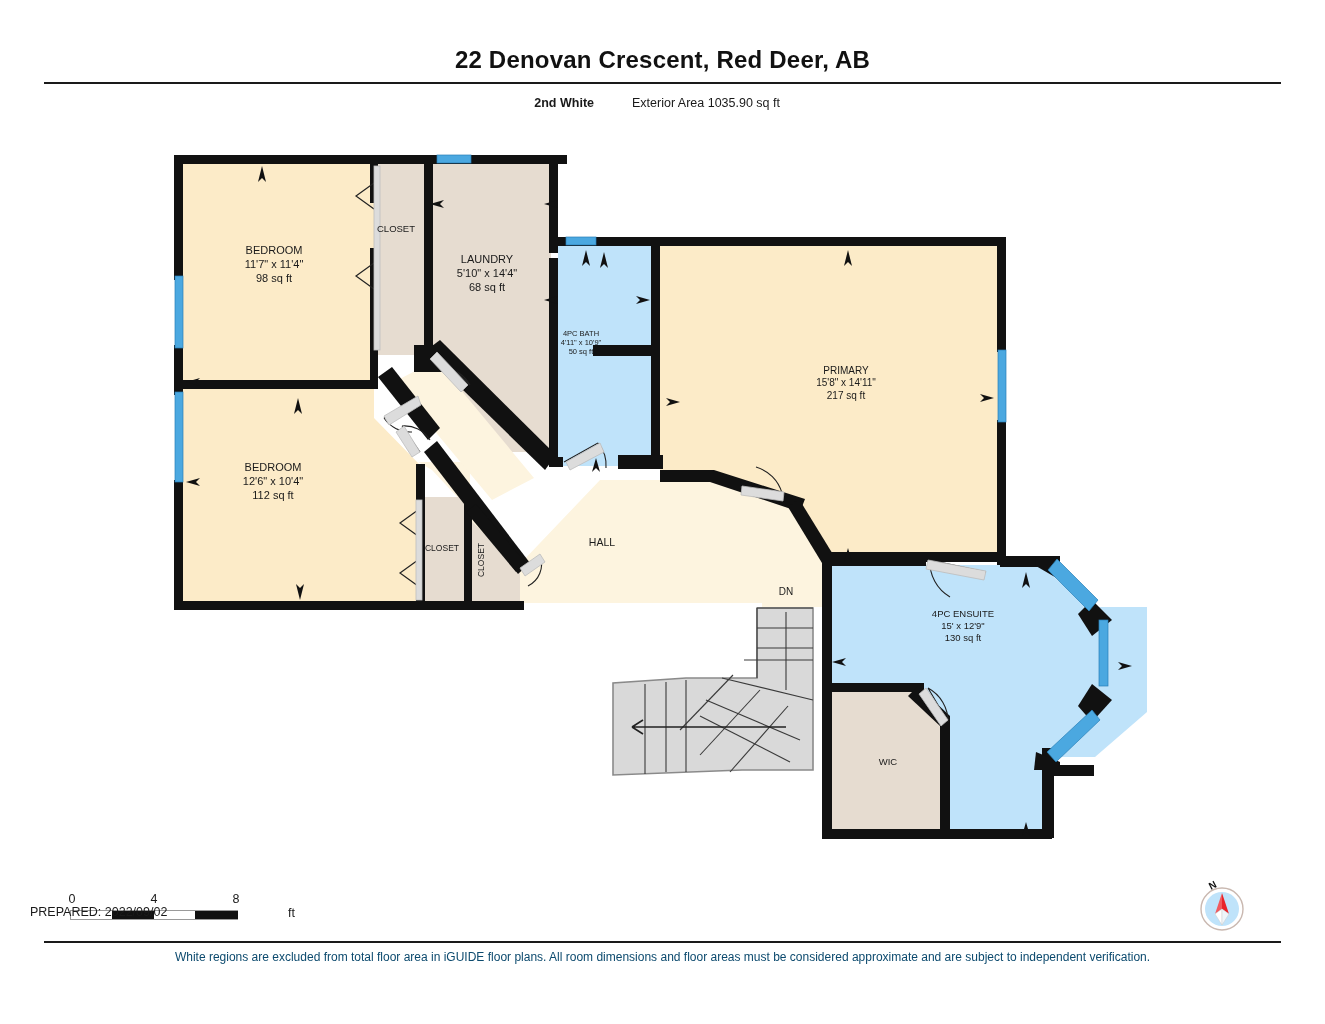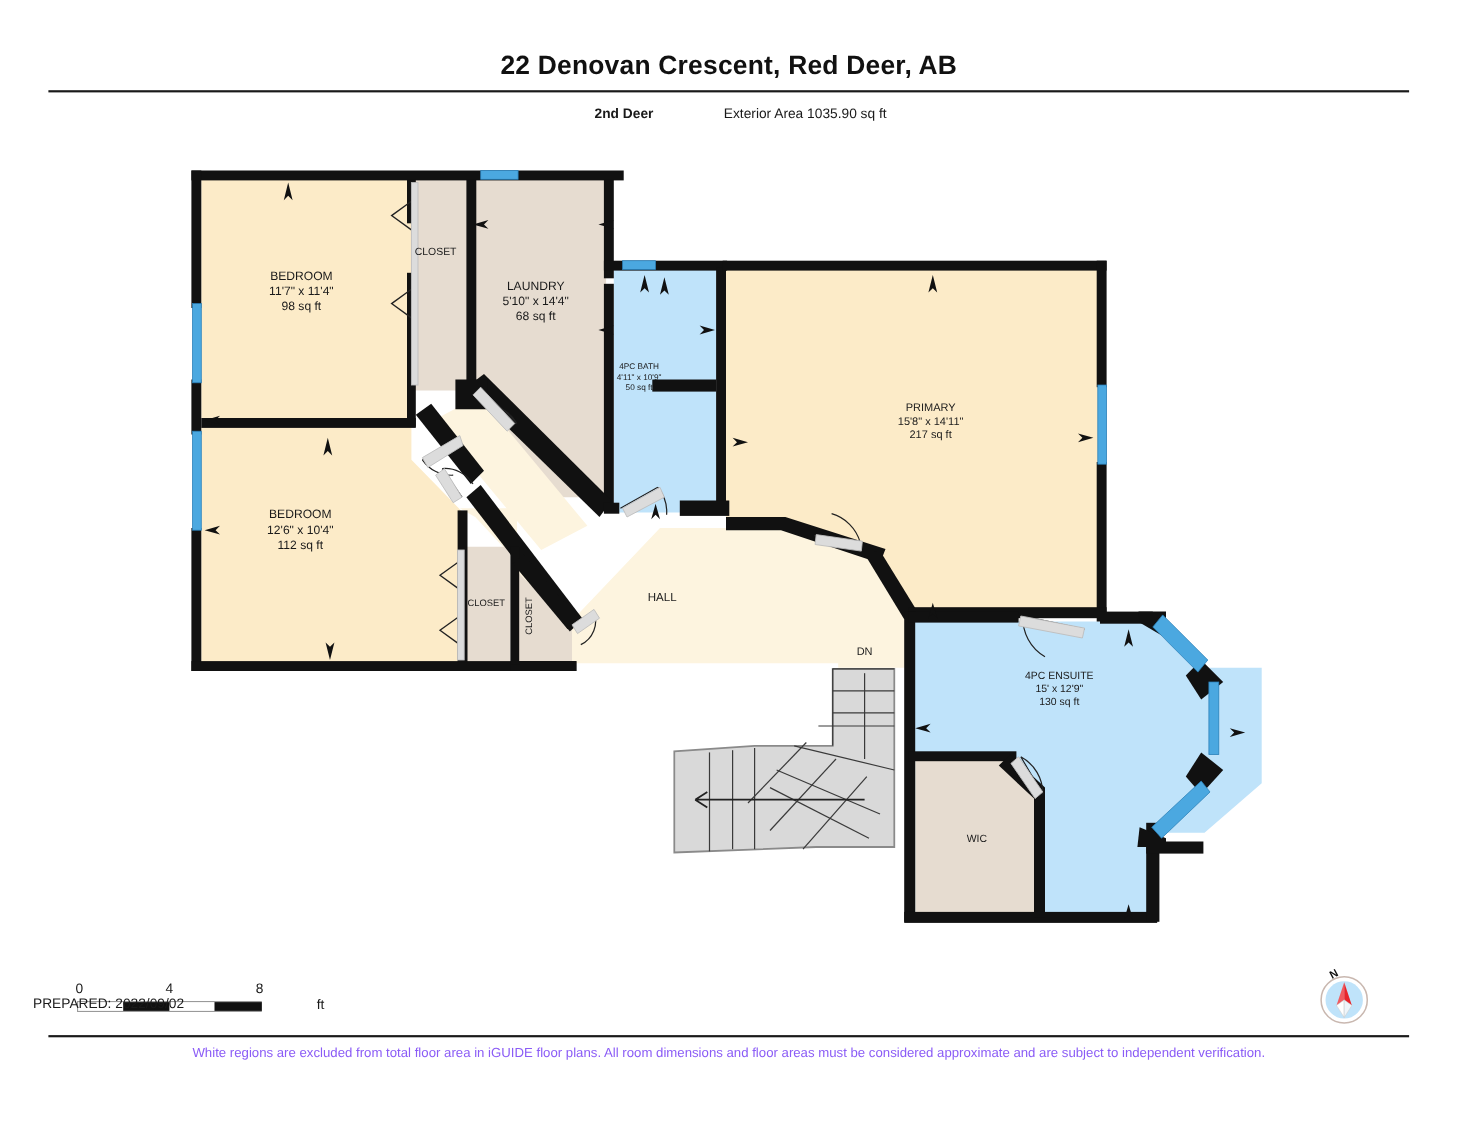--- a/index.html
+++ b/index.html
@@ -56,21 +56,21 @@
   #meta .floor-label {
     font-weight: bold;
     display: inline-block;
     width: 75px;
     text-align: right;
     margin-right: 12px;
   }
   #meta .meta-val {
     display: inline-block;
     width: 200px;
-    text-align: right;
+    text-align: center;
   }
   #meta .meta-row.second .floor-label {
     visibility: hidden;
   }
   
   #plan {
     position: absolute;
     top: 0;
     left: 0;
     width: 1325px;
@@ -145,38 +145,38 @@
     height: 2px;
     background: #1a1a1a;
   }
   #disclaimer {
     position: absolute;
     top: 950px;
     left: 0;
     width: 1325px;
     text-align: center;
     font-size: 12px;
-    color: #8b5cf6;
+    color: #0c4a6e;
   }
   .room-label {
     font-family: "Liberation Sans", sans-serif;
     fill: #1a1a1a;
   }
 </style>
 </head>
 <body>
 
 <div class="page">
 
   <div id="title">22 Denovan Crescent, Red Deer, AB</div>
   <div id="header-rule"></div>
 
   <div id="meta">
     <span class="meta-row">
-      <span class="floor-label">2nd Deer</span><span class="meta-val">Exterior Area 1035.90 sq ft</span>
+      <span class="floor-label">2nd White</span><span class="meta-val">Exterior Area 1035.90 sq ft</span>
     </span>
   </div>
 
   <svg id="plan" viewBox="0 0 1325 1024">
 
     <polygon points="183,163 374,163 374,380 183,380" fill="#FCEBC8"></polygon>
 
     <polygon points="183,388 374,388 374,418 420,465 420,603 183,603" fill="#FCEBC8"></polygon>
 
     <polygon points="377,163 426,163 426,355 377,355" fill="#E6DCD0"></polygon>

